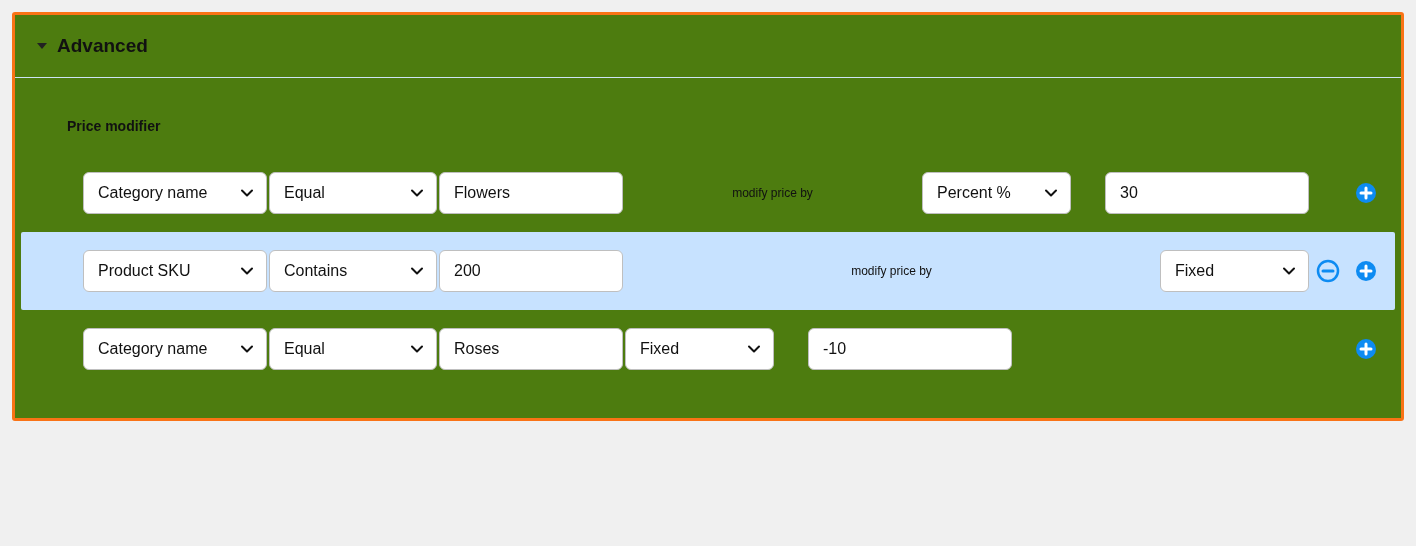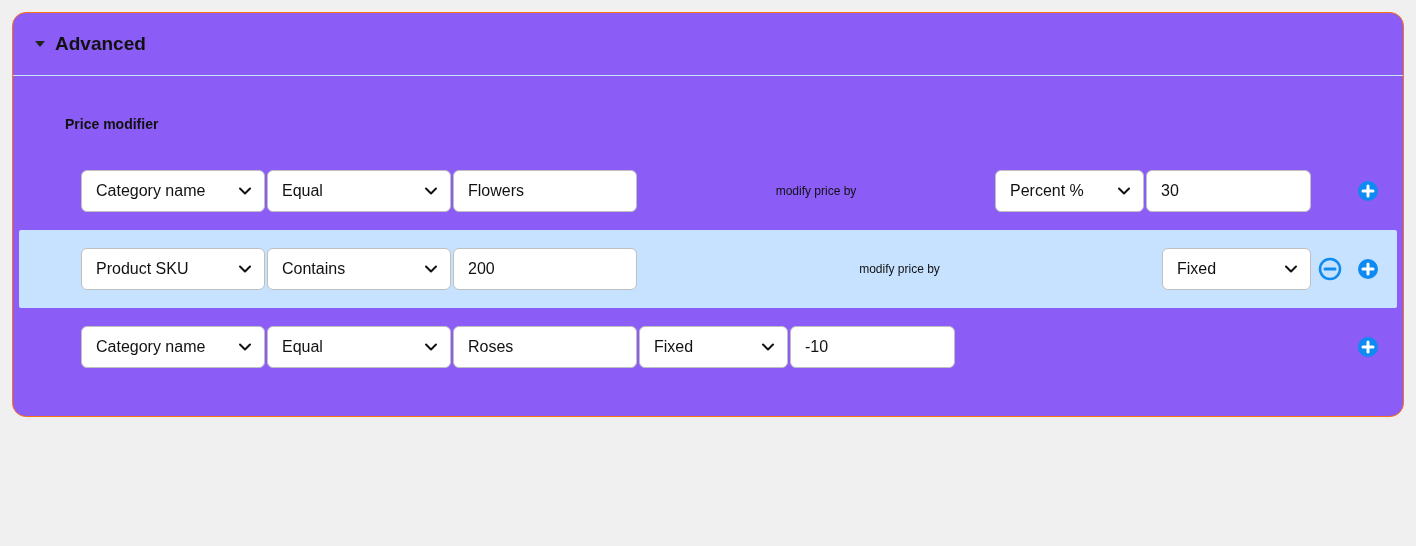--- a/index.html
+++ b/index.html
@@ -5,23 +5,23 @@
     * { box-sizing: border-box; margin: 0; padding: 0; }
     body {
       font-family: -apple-system, BlinkMacSystemFont, "Segoe UI", Helvetica, Arial, sans-serif;
       background: #f0f0f0;
       padding: 12px;
       width: 1416px;
       height: 546px;
       font-size: 15px;
     }
     .panel {
-      background: #8b5cf6;
-      border: 1px solid #f97316;
-      border-radius: 14px;
+      background: #4d7c0f;
+      border: 3px solid #f97316;
+      border-radius: 3px;
       overflow: hidden;
     }
     .panel-header {
       padding: 20px 22px;
       border-bottom: 1px solid #cde4f5;
       display: flex;
       align-items: center;
       gap: 10px;
     }
     .caret {
@@ -64,24 +64,24 @@
       border-radius: 6px;
       background: #fff;
       font-size: 16px;
       color: #111;
       padding: 0 14px;
       font-family: inherit;
     }
     .select { width: 184px; padding-right: 34px; }
     .input { width: 184px; }
     .field-select { width: 184px; }
-    .operator-select { width: 184px; }
+    .operator-select { width: 168px; }
     .value-input { width: 184px; }
     .type-select { width: 149px; }
-    .amount-input { width: 165px; }
+    .amount-input { width: 204px; margin-left: 32px; }
     .chev {
       position: absolute;
       right: 12px;
       top: 50%;
       transform: translateY(-50%);
       pointer-events: none;
     }
     .midtext {
       flex: 1;
       text-align: center;

